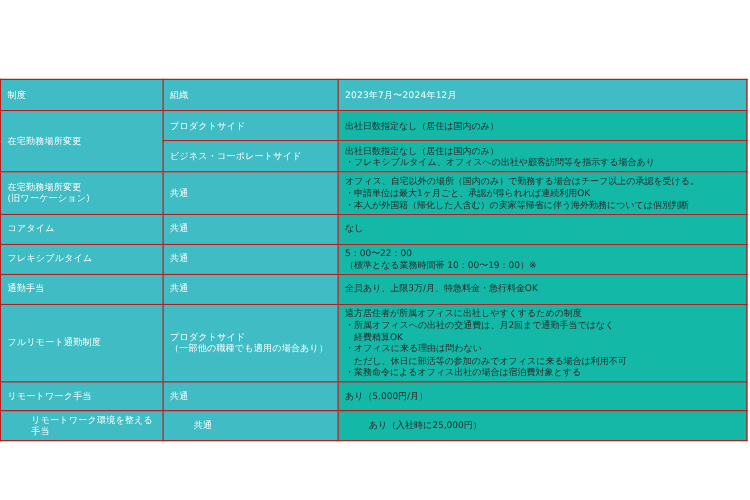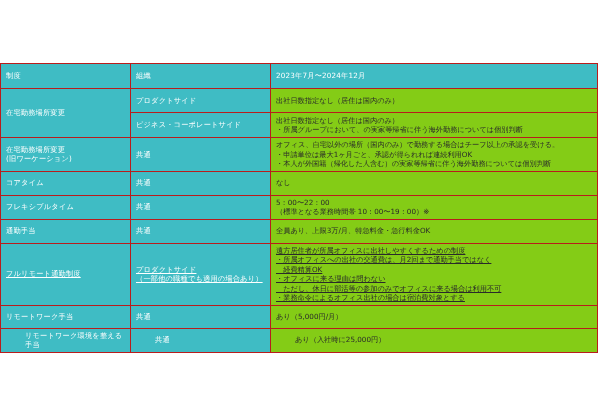--- a/index.html
+++ b/index.html
@@ -35,31 +35,31 @@
       font-weight: normal;
     }
     .teal {
       background: #3fbcc4;
       color: #ffffff;
       font-weight: bold;
       letter-spacing: 0.2px;
     }
     th.teal { font-weight: bold; }
     .white {
-      background: #84cc16;
+      background: #14b8a6;
       color: #2a2a2a;
     }
     tr.h-header td, tr.h-header th { height: 20px; }
     tr.h-1a td { height: 19px; }
     tr.h-1b td { height: 20px; }
     tr.h-2 td { height: 27px; }
     tr.h-3 td { height: 19px; }
     tr.h-4 td { height: 18px; }
     tr.h-5 td { height: 19px; }
-    tr.h-6 td { height: 55px; text-decoration: underline; }
+    tr.h-6 td { height: 55px; }
     tr.h-7 td { height: 18px; }
     tr.h-8 td { height: 19px; padding-left: 24px; }
     .line { display: block; white-space: nowrap; }
     .center-block { display: block; }
   </style>
 </head>
 <body>
 
 <table class="policy-table">
   <colgroup>
@@ -78,21 +78,21 @@
     <td class="teal" rowspan="2">在宅勤務場所変更</td>
     <td class="teal">プロダクトサイド</td>
     <td class="white">
       <span class="line">出社日数指定なし（居住は国内のみ）</span>
     </td>
   </tr>
   <tr class="h-1b">
     <td class="teal">ビジネス・コーポレートサイド</td>
     <td class="white">
       <span class="line">出社日数指定なし（居住は国内のみ）</span>
-      <span class="line">・所属グループにおいて、の実家等帰省に伴う海外勤務については個別判断</span>
+      <span class="line">・フレキシブルタイム、オフィスへの出社や顧客訪問等を指示する場合あり</span>
     </td>
   </tr>
 
   <tr class="h-2">
     <td class="teal">
       <span class="center-block">在宅勤務場所変更</span>
       <span class="center-block">(旧ワーケーション)</span>
     </td>
     <td class="teal">共通</td>
     <td class="white">

